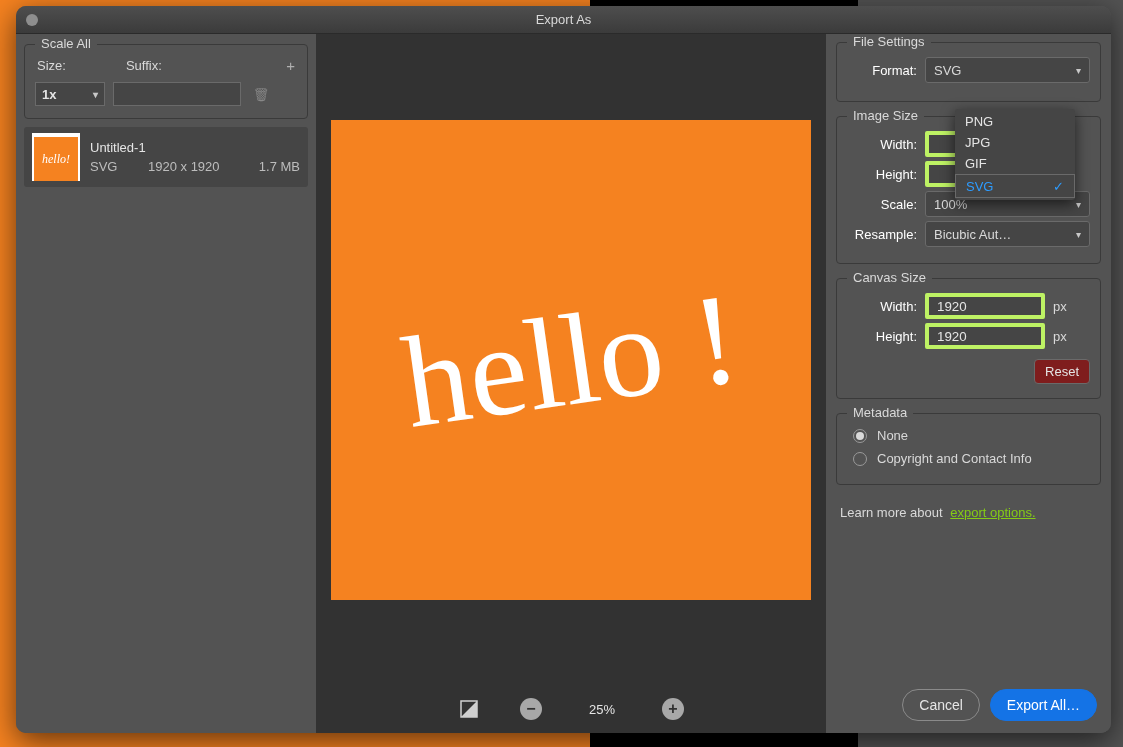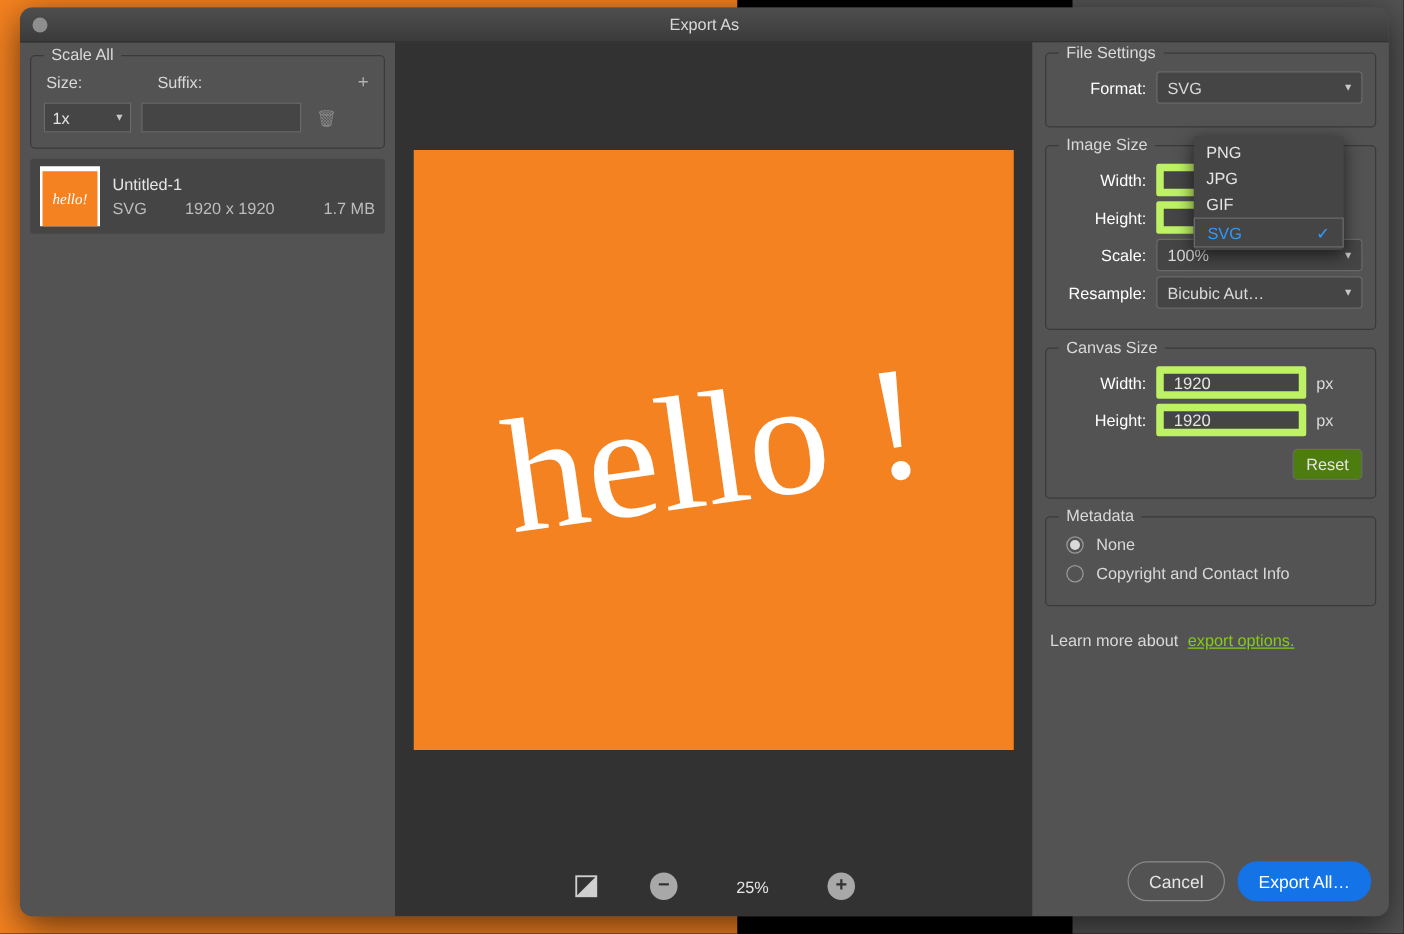--- a/index.html
+++ b/index.html
@@ -29,21 +29,21 @@
     border:1px solid #3a3a3a; border-radius:4px; padding:8px 10px 12px 10px; position:relative; margin-bottom:8px;
   }
   .fs-legend { position:absolute; top:-9px; left:10px; background:#535353; padding:0 6px; color:#d9d9d9; font-size:13px; }
   .scale-row1 { display:flex; align-items:center; gap:60px; padding:4px 0 8px 2px;justify-content:space-between; }
   .scale-lbl { color:#d9d9d9; font-size:13px; }
   .plus-ic { margin-left:auto; color:#b0b0b0; font-size:15px; padding-right:2px; }
   .scale-row2 { display:flex; align-items:center; gap:8px; }
   .sel, .txt-input {
     background:#454545; border:1px solid #6a6a6a; color:#e5e5e5; height:24px; font-size:13px;
   }
-  .sel-size{ width:70px; display:flex; align-items:center; justify-content:space-between; padding:0 6px;}
+  .sel-size{ width:70px; display:flex; align-items:center; justify-content:space-between; padding:0 6px;font-weight:bold;}
   .sel-caret{ font-size:10px; color:#c8c8c8;}
   .suffix-input{ width:128px; padding:0 6px;}
   .trash-ic{ color:#888; font-size:13px; margin-left:4px;}
 
   .asset-row{
     display:flex; align-items:center; background:#454545; padding:6px 8px; border-radius:3px;
     gap:10px; height:60px; margin-top:4px;
   }
   .thumb{
     width:48px; height:48px; background:#fff; display:flex; align-items:flex-end; justify-content:center;
@@ -68,24 +68,24 @@
   .zoom-ic{ width:22px; height:22px; color:#fff; display:flex; align-items:center; justify-content:center; }
   .circ{ width:22px; height:22px; border-radius:50%; background:#a8a8a8; color:#323232; font-size:16px; font-weight:bold; display:flex; align-items:center; justify-content:center;}
   .zoom-pct{ color:#e5e5e5; font-size:13px; width:40px; text-align:center;}
 
   
   .right-panel{ width:285px; background:#535353; padding:8px 10px; display:flex; flex-direction:column; gap:6px; font-size:13px; color:#d9d9d9; position:relative;}
   .right-panel .fieldset{ padding:10px 10px 14px 10px;}
   .form-row{ display:flex; align-items:center; margin:4px 0;}
   .form-lbl{ width:78px; text-align:right; padding-right:8px; color:#ffffff;}
   .sel-wide{ flex:1; height:26px; background:#454545; border:1px solid #6a6a6a; display:flex; align-items:center; justify-content:space-between; padding:0 8px; border-radius:3px;}
-  .num-input{ width:120px; height:26px; background:#454545; border:6px solid #bef264; color:#e5e5e5; padding:0 8px; border-radius:2px;}
+  .num-input{ width:120px; height:26px; background:#454545; border:4px solid #bef264; color:#e5e5e5; padding:0 8px; border-radius:2px;}
   .unit{ margin-left:8px; color:#d9d9d9;}
   .reset-row{ display:flex; justify-content:flex-end; padding-top:6px;}
-  .btn-small{ background:#4d7c0f; border:1px solid #6a6a6a; color:#e5e5e5; padding:4px 10px; border-radius:4px; font-size:13px;}
+  .btn-small{ background:#7f1d1d; border:1px solid #6a6a6a; color:#e5e5e5; padding:4px 10px; border-radius:4px; font-size:13px;}
   .radio-row{ display:flex; align-items:center; gap:10px; padding:4px 0 4px 6px;}
   .radio{ width:14px; height:14px; border-radius:50%; border:1px solid #9a9a9a; position:relative;}
   .radio.checked::after{ content:''; position:absolute; inset:2px; border-radius:50%; background:#d9d9d9;}
   .learn{ color:#d9d9d9; padding:6px 0 0 4px; font-size:13px;}
   .learn a{ color:#84cc16; text-decoration:underline; margin-left:4px;}
 
   .footer-btns{ position:absolute; right:14px; bottom:12px; display:flex; gap:10px;}
   .btn{ padding:7px 16px; border-radius:20px; font-size:14px;}
   .btn-cancel{ background:transparent; border:1px solid #8a8a8a; color:#e5e5e5;}
   .btn-export{ background:#1473e6; border:1px solid #1473e6; color:#fff;}

